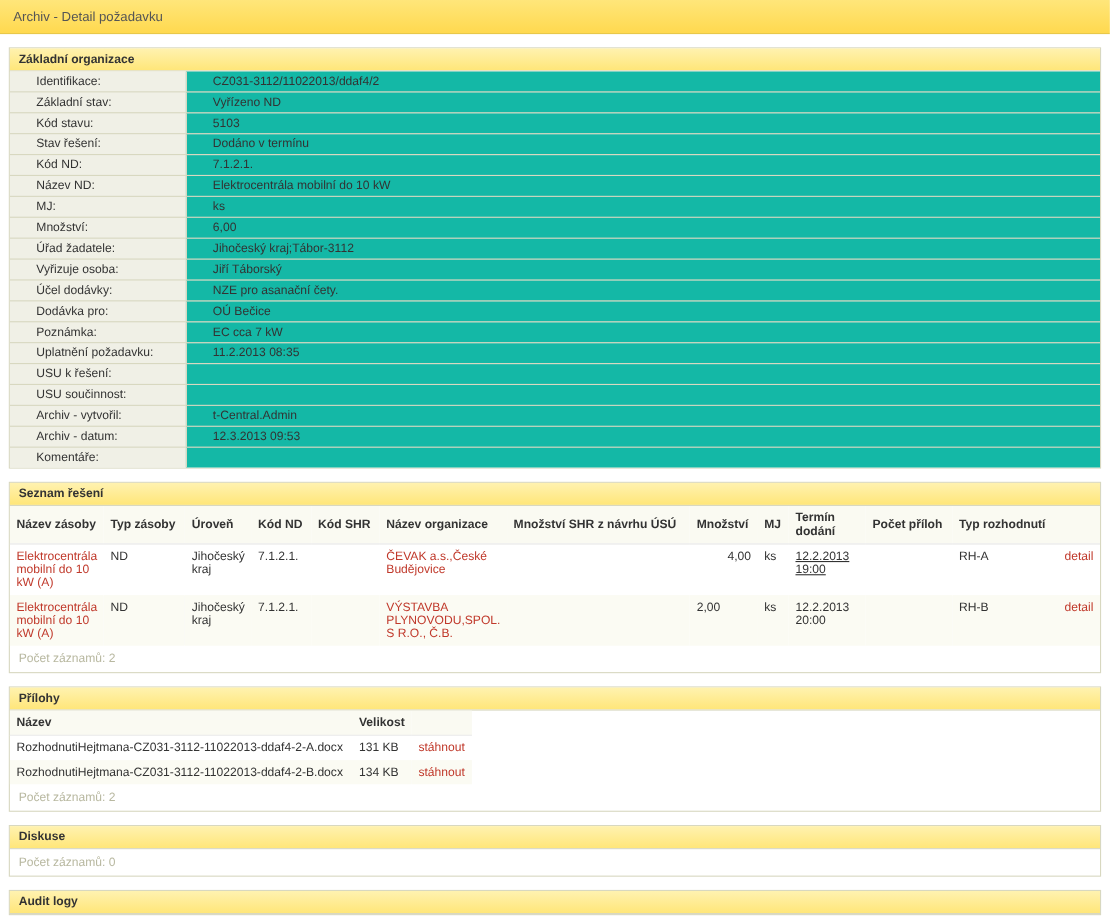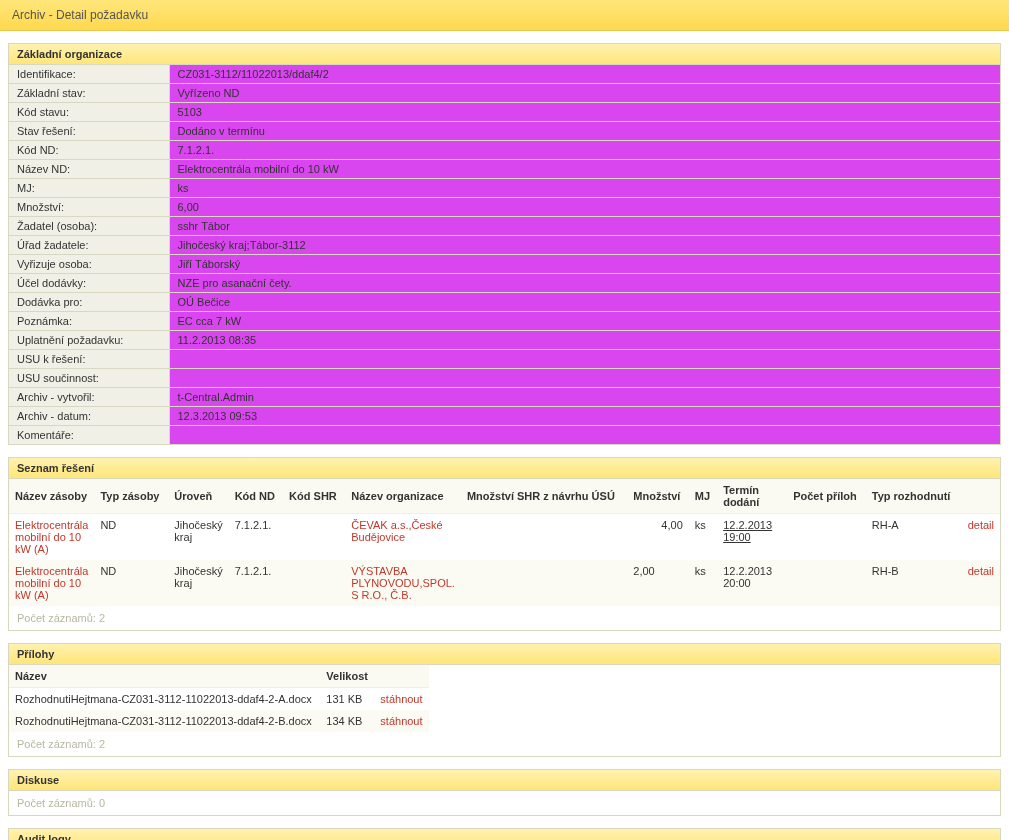--- a/index.html
+++ b/index.html
@@ -32,29 +32,29 @@
     color: #333;
   }
   .kv-table {
     width: 100%;
     border-collapse: collapse;
     background: #f0f0e6;
   }
   .kv-table tr { border-bottom: 1px solid #d8d8c0; }
   .kv-table tr:last-child { border-bottom: none; }
   .kv-table td {
-    padding: 3px 8px;
+    padding: 3px 24px;
     vertical-align: top;
   }
   .kv-table td.label {
     width: 160px;
     border-right: 1px solid #d8d8c0;
     color: #333;
   }
-  .kv-table td.value { background: #d946ef; color: #333; }
+  .kv-table td.value { background: #14b8a6; color: #333; }
 
   .data-table {
     width: 100%;
     border-collapse: collapse;
   }
   .data-table thead tr { background: #fafaf2; }
   .data-table th {
     text-align: left;
     font-weight: bold;
     font-size: 11px;
@@ -112,24 +112,20 @@
           <td class="label">Název ND:</td>
           <td class="value">Elektrocentrála mobilní do 10 kW</td>
         </tr>
         <tr>
           <td class="label">MJ:</td>
           <td class="value">ks</td>
         </tr>
         <tr>
           <td class="label">Množství:</td>
           <td class="value">6,00</td>
-        </tr>
-        <tr>
-          <td class="label">Žadatel (osoba):</td>
-          <td class="value">sshr Tábor</td>
         </tr>
         <tr>
           <td class="label">Úřad žadatele:</td>
           <td class="value">Jihočeský kraj;Tábor-3112</td>
         </tr>
         <tr>
           <td class="label">Vyřizuje osoba:</td>
           <td class="value">Jiří Táborský</td>
         </tr>
         <tr>

